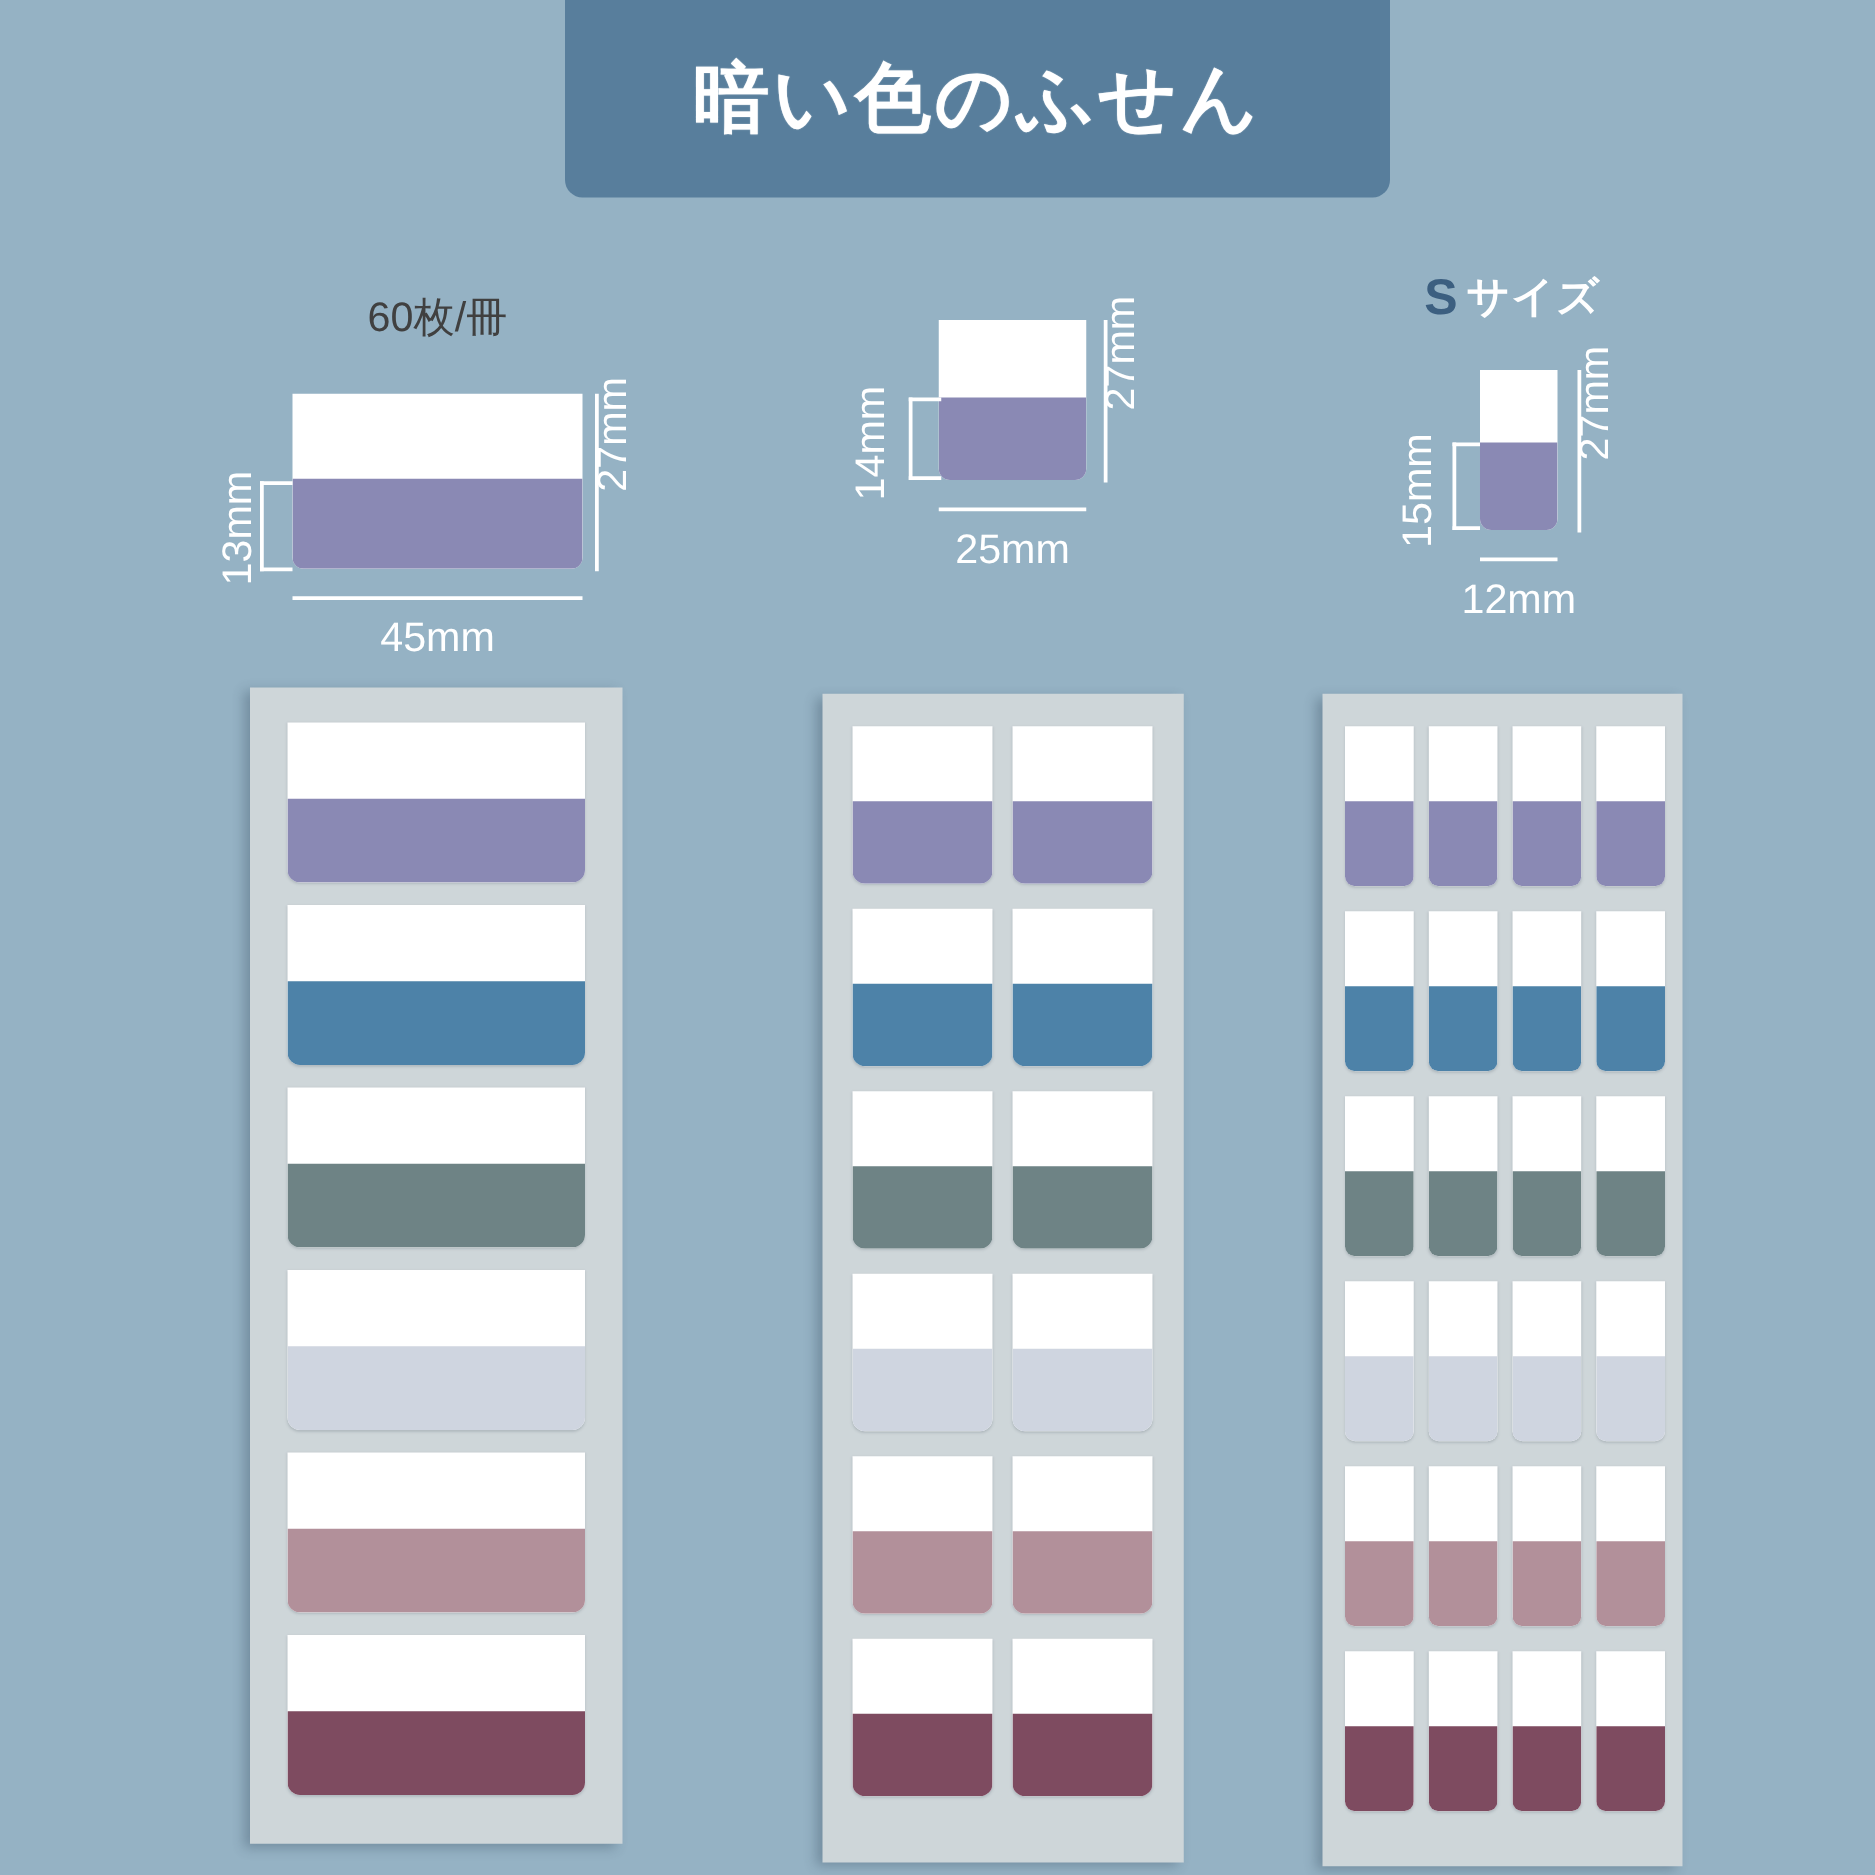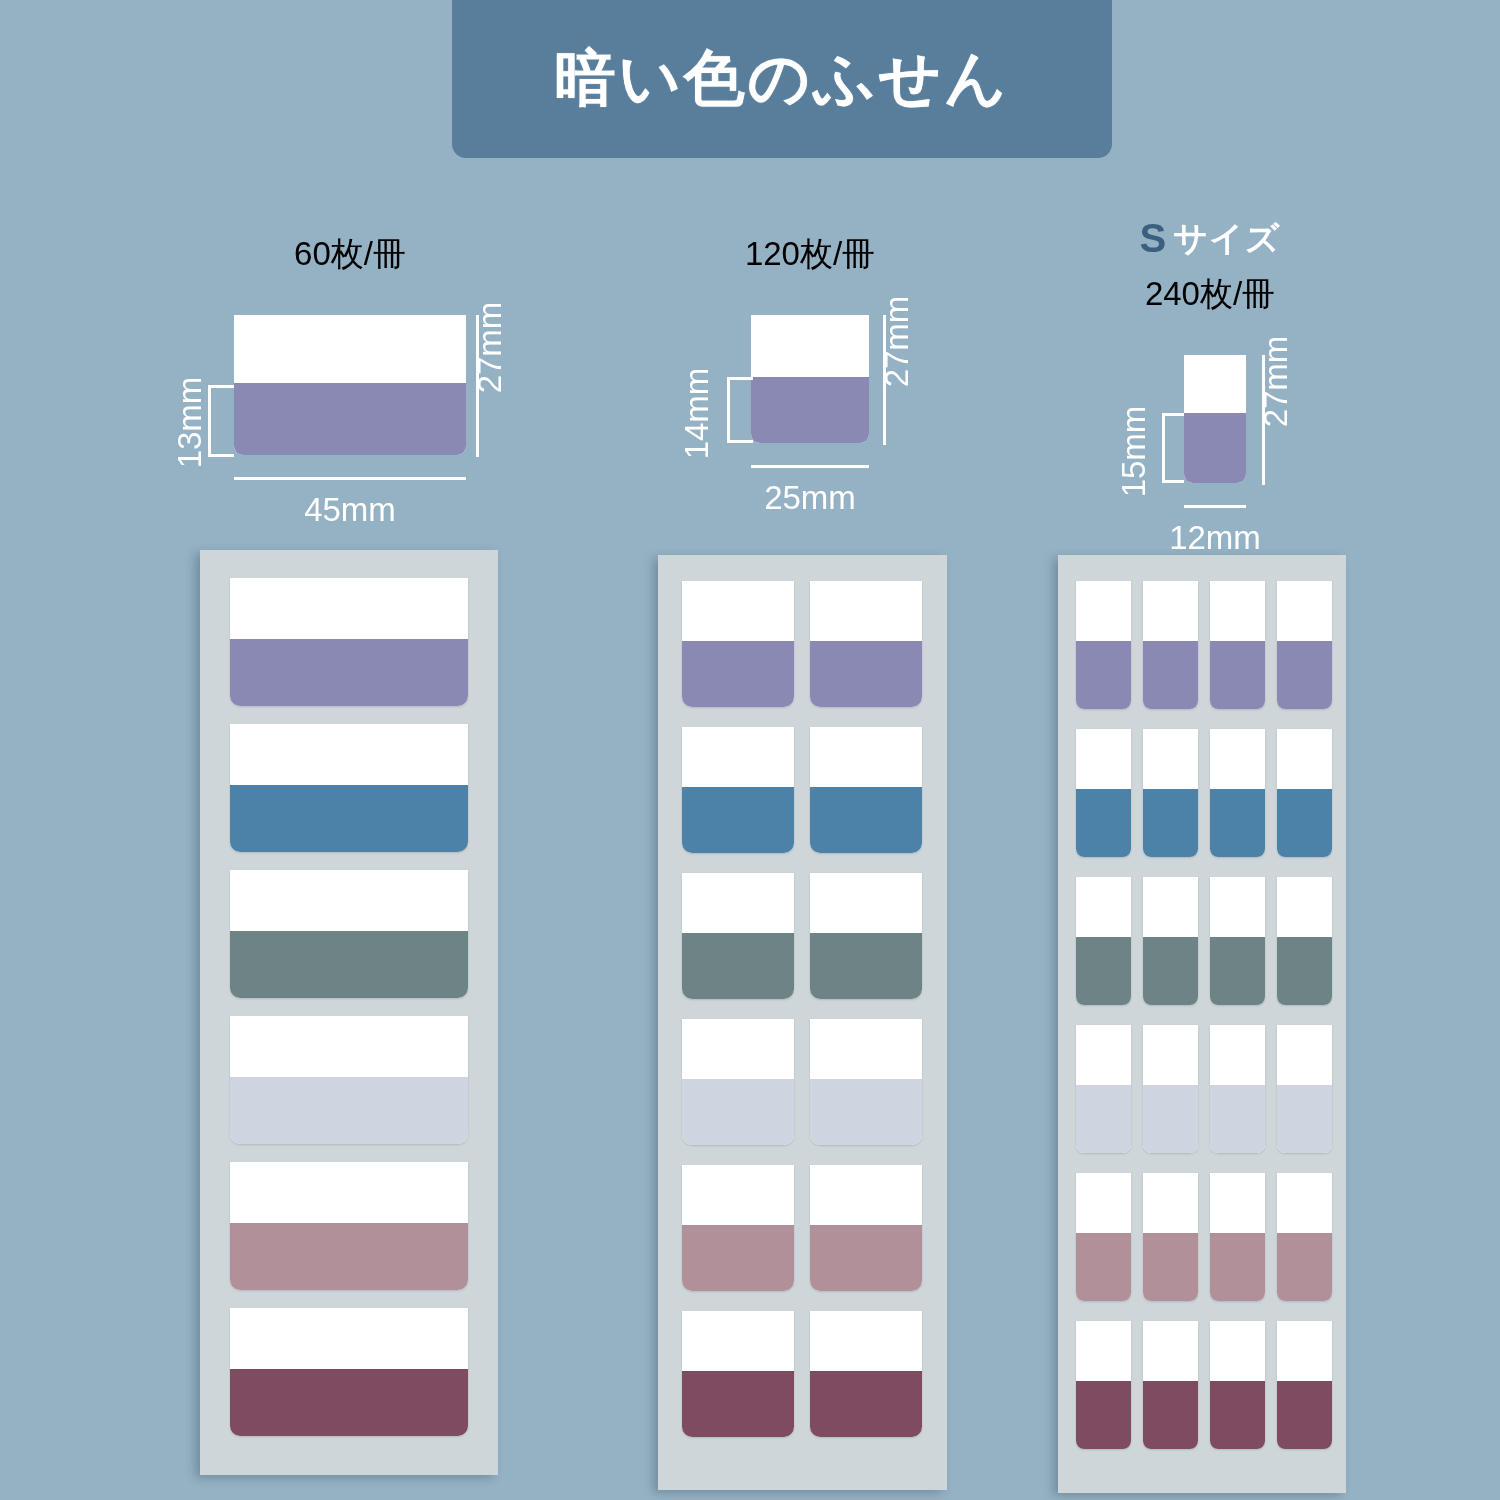--- a/index.html
+++ b/index.html
@@ -53,21 +53,21 @@
   .spec-size-word {
     color:#ffffff;
     font-size:34px;
     font-weight:bold;
     letter-spacing:1px;
     margin-left:7px;
   }
   .spec-count {
     margin-top:14px;
     text-align:center;
-    color:#000000;
+    color:#404040;
     font-size:33px;
     white-space:nowrap;
   }
 
   
   .spec-diagram { position:relative; margin-top:24px; }
 
   .swatch {
     position:absolute;
     background:#ffffff;
@@ -153,21 +153,20 @@
 
     <div class="rule-v" style="left:296px; top:14px; height:142px;"></div>
     <div class="dim-label dim-vert" style="left:254px; top:30px; width:110px; text-align:center;">27mm</div>
 
     <div class="rule-h" style="left:54px; top:176px; width:232px;"></div>
     <div class="dim-label" style="left:54px; top:192px; width:232px; text-align:center;">45mm</div>
   </div>
 </div>
 
 <div class="spec-col" id="spec-M" style="left:645px; top:218px; width:330px;">
-  <div class="spec-count">120枚/冊</div>
 
   <div class="spec-diagram" style="height:270px;">
 
     <div class="swatch" style="left:106px; top:14px; width:118px; height:128px;">
       <div class="tab-color" style="height:66px; background:#8a89b4;"></div>
     </div>
 
     <div class="rule-v" style="left:82px; top:76px; height:66px;"></div>
     <div class="cap-h" style="left:82px; top:76px;"></div>
     <div class="cap-h" style="left:82px; top:139px;"></div>
@@ -178,21 +177,20 @@
 
     <div class="rule-h" style="left:106px; top:164px; width:118px;"></div>
     <div class="dim-label" style="left:56px; top:180px; width:218px; text-align:center;">25mm</div>
   </div>
 </div>
 
 <div class="spec-col" id="spec-S" style="left:1050px; top:218px; width:320px;">
   <div class="spec-head">
     <span class="spec-letter">S</span><span class="spec-size-word">サイズ</span>
   </div>
-  <div class="spec-count">240枚/冊</div>
 
   <div class="spec-diagram" style="height:270px;">
 
     <div class="swatch" style="left:134px; top:14px; width:62px; height:128px;">
       <div class="tab-color" style="height:70px; background:#8a89b4;"></div>
     </div>
 
     <div class="rule-v" style="left:112px; top:72px; height:70px;"></div>
     <div class="cap-h" style="left:112px; top:72px; width:22px;"></div>
     <div class="cap-h" style="left:112px; top:139px; width:22px;"></div>

